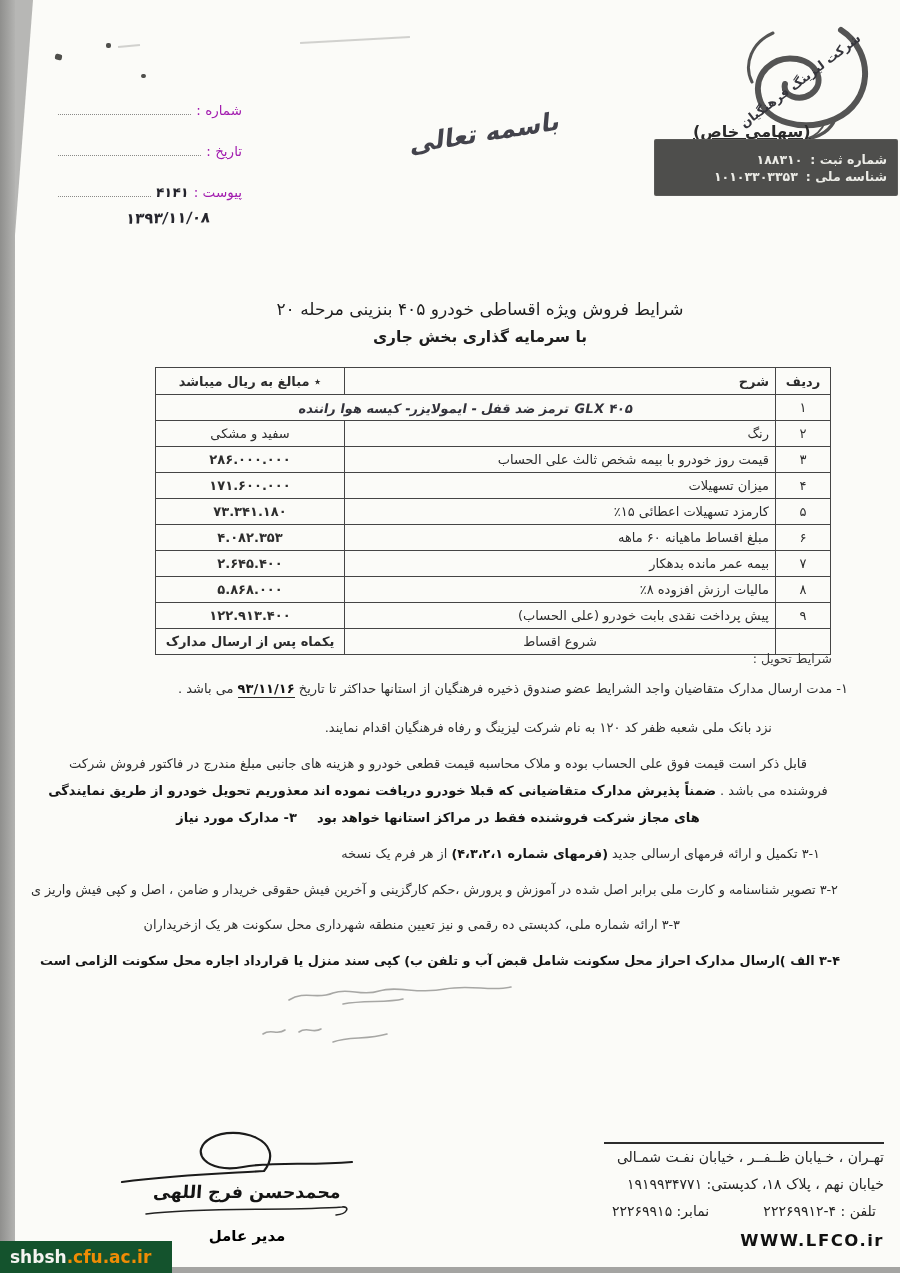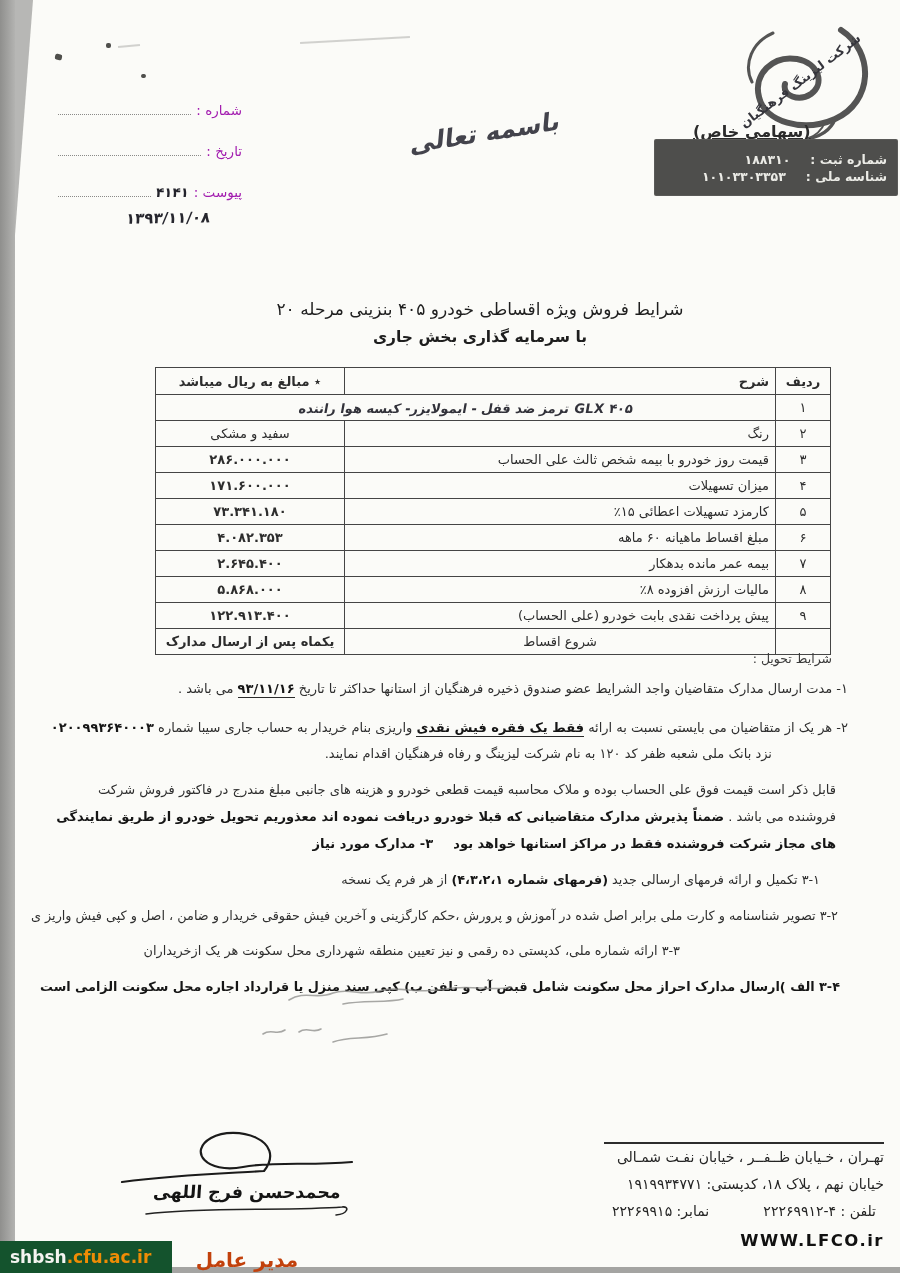--- a/index.html
+++ b/index.html
@@ -25,21 +25,21 @@
   .bismillah{left:398px;top:118px;width:175px;text-align:center;font-size:25px;font-weight:bold;
         color:#30303a;transform:rotate(-9deg) skewX(-14deg);opacity:.9;}
   
   .logo-block{left:635px;top:18px;width:262px;height:182px;}
   .logo-swirl{position:absolute;right:8px;top:0;}
   .logo-subtitle{position:absolute;left:58px;top:104px;font-size:16px;font-weight:bold;color:#2b2b2b;text-decoration:underline;}
   .info-box{position:absolute;left:20px;top:122px;width:242px;height:55px;background:#4e4e4c;
         color:#ebebe6;display:flex;flex-direction:column;justify-content:center;gap:2px;
         padding:0 10px;box-sizing:border-box;border-radius:1px;box-shadow:0 0 0 1px #5a5a58;}
   .info-row{display:flex;align-items:center;font-size:12.5px;font-weight:bold;white-space:nowrap;}
-  .info-row .ilbl{margin-left:20px;}
+  .info-row .ilbl{margin-left:8px;}
   .info-row .ival{letter-spacing:2.5px;}
   
   .title-block{left:90px;right:30px;top:299px;text-align:center;}
   .title-1{font-size:17px;font-weight:normal;color:#1e1e1e;white-space:nowrap;}
   .title-2{font-size:15.5px;font-weight:bold;color:#1e1e1e;margin-top:9px;}
   
   .cond-table{left:155px;top:367px;width:676px;border-collapse:collapse;table-layout:fixed;}
   .cond-table td{border:1px solid #454545;font-size:13px;height:25px;padding:0 6px;
         overflow:hidden;white-space:nowrap;}
   .c-no{width:42px;text-align:center;}
@@ -53,33 +53,33 @@
   
   .delivery{right:68px;top:651px;font-size:12.5px;color:#3a3a3a;}
   .body-text{right:52px;left:40px;top:679px;font-size:13px;line-height:20px;color:#2e2e2e;}
   .body-text .line{white-space:nowrap;}
   .em-u{font-weight:bold;color:#161616;border-bottom:1.5px solid #2a2a2a;padding-bottom:1px;}
   .em-b{font-weight:bold;color:#161616;}
   .p1{margin-bottom:16px;}
   .p2 .line{line-height:26px;}
   .p2{margin-bottom:9px;}
   .p2-l2{padding-right:76px;}
-  .p3 .line{line-height:27px;}
+  .p3 .line{line-height:27px;text-align:center;}
   .p3{margin-bottom:13px;padding-right:12px;}
   .docs-heading{display:inline-block;margin-right:16px;}
   .item{margin-bottom:15.5px;font-size:12.8px;}
   .i1{padding-right:28px;}
   .i2{padding-right:10px;}
   .i3{padding-right:168px;}
   .i4{padding-right:8px;font-weight:bold;color:#161616;}
   .ltr{direction:ltr;unicode-bidi:isolate;text-align:right;}
   
   .sig-block{left:112px;top:1124px;width:270px;text-align:center;}
   .sig-name{font-size:17.5px;font-weight:bold;color:#141414;margin-top:-12px;transform:skewX(-4deg);}
-  .sig-role{font-size:20px;font-weight:bold;color:#c2410c;margin-top:27px;}
+  .sig-role{font-size:15px;font-weight:bold;color:#000000;margin-top:6px;}
   
   .addr-block{left:604px;right:16px;top:1142px;border-top:2.5px solid #2c2c2c;
         text-align:right;font-size:14px;line-height:27px;color:#242424;}
   .addr-line{white-space:nowrap;}
   .addr-phone{display:flex;justify-content:space-between;padding:0 8px;}
   .website{font-size:16.5px;font-weight:bold;letter-spacing:1.5px;margin-top:2px;color:#111;}
   
   .watermark{left:0;top:1241px;width:172px;height:32px;background:#14532d;display:flex;
         align-items:center;direction:ltr;padding-left:10px;box-sizing:border-box;
         font-size:17px;font-weight:bold;z-index:5;}
@@ -206,23 +206,20 @@
     </tbody>
   </table>
 
   <div class="abs delivery">شرایط تحویل :</div>
 
   <div class="abs body-text">
     <div class="p1 line">
       <span>۱- مدت ارسال مدارک متقاضیان واجد الشرایط  عضو صندوق ذخیره فرهنگیان از استانها حداکثر تا  تاریخ  </span><span class="em-u">۹۳/۱۱/۱۶</span><span>  می باشد .</span>
     </div>
     <div class="p2">
-      <div class="line">
-        <span>۲- هر یک از متقاضیان می بایستی نسبت به ارائه  </span><span class="em-u">فقط یک فقره فیش نقدی</span><span>  واریزی   بنام   خریدار به حساب جاری سیبا شماره </span><span class="em-b">۰۲۰۰۹۹۳۶۴۰۰۰۳</span>
-      </div>
       <div class="line p2-l2">نزد بانک ملی شعبه ظفر کد ۱۲۰ به نام شرکت لیزینگ و رفاه فرهنگیان اقدام نمایند.</div>
     </div>
     <div class="p3">
       <div class="line">قابل ذکر است قیمت فوق علی الحساب بوده و  ملاک محاسبه قیمت قطعی خودرو  و هزینه های جانبی  مبلغ مندرج در فاکتور فروش شرکت</div>
       <div class="line">
         <span>فروشنده می باشد .  </span><span class="em-b">ضمناً پذیرش مدارک متقاضیانی که قبلا خودرو دریافت نموده اند معذوریم تحویل خودرو از طریق نمایندگی</span>
       </div>
       <div class="line">
         <span class="em-b">های مجاز  شرکت فروشنده  فقط در مراکز استانها  خواهد بود</span>
         <span class="em-b docs-heading">۳- مدارک مورد نیاز</span>

